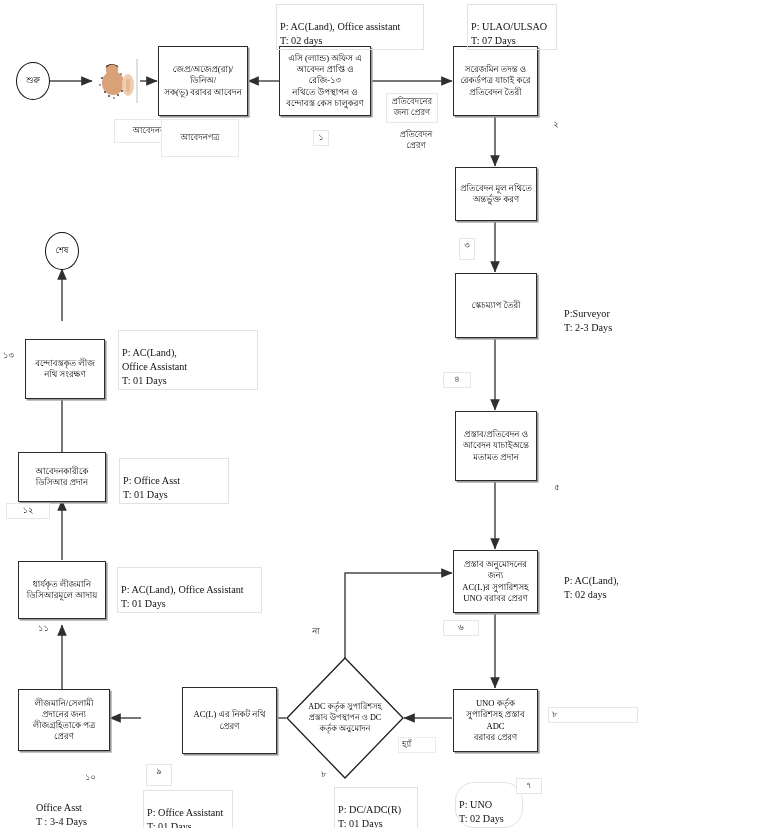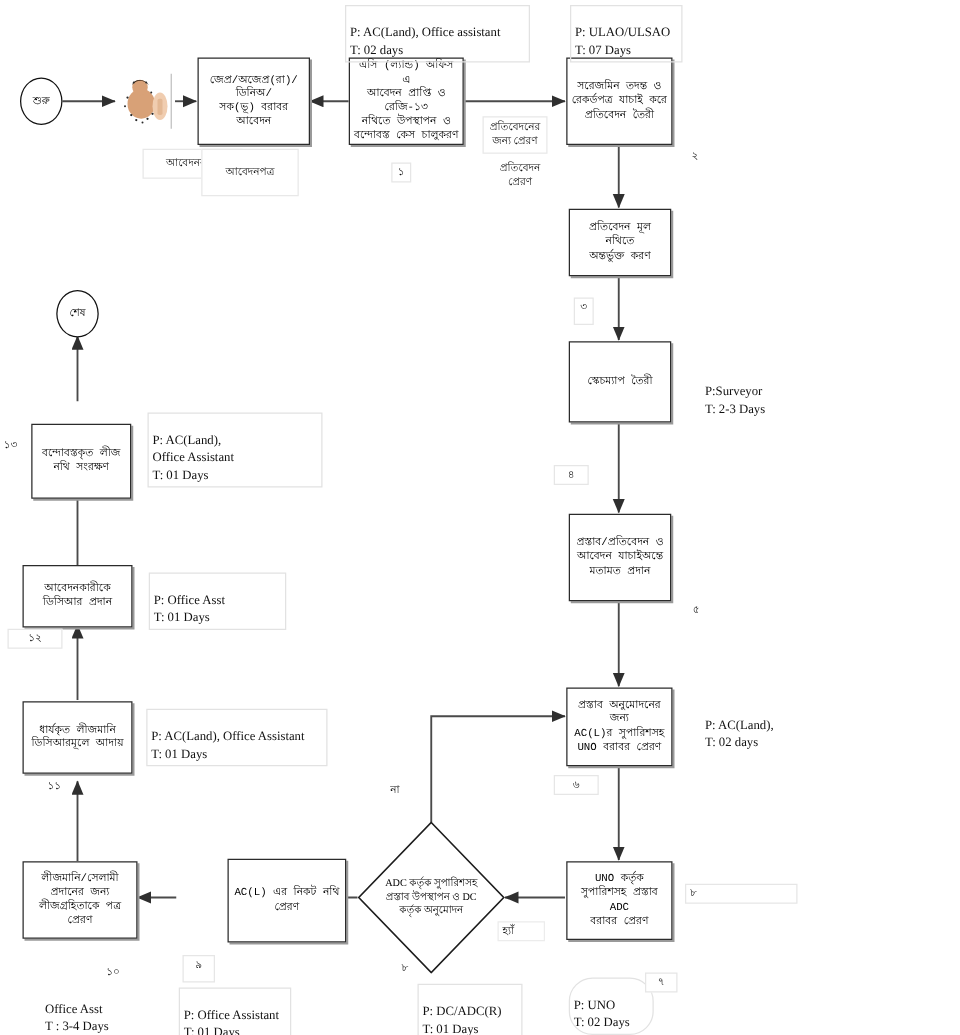--- a/index.html
+++ b/index.html
@@ -31,21 +31,21 @@
     background: #ffffff;
     border: 1.4px solid #2b2b2b;
     box-shadow: 1.6px 1.6px 0 #9a9a9a;
     display: flex;
     align-items: center;
     justify-content: center;
     text-align: center;
     padding: 12px 3px;
     line-height: 1.30;
     font-size: 8.6px;
-    font-family: Liberation Mono, monospace;
+    font-family: Liberation Serif, serif;
   }
   .node .inner { width: 100%; }
 
   
   .term {
     position: absolute;
     border: 1.3px solid #111;
     border-radius: 50%;
     background: #fff;
     display: flex;
@@ -308,21 +308,21 @@
   <div class="cap noborder" style="left:390px; top:126px; width:52px; height:30px; display:flex; align-items:center; justify-content:center;">
     <span style="white-space:pre-line;">প্রতিবেদন
 প্রেরণ</span>
   </div>
 
   <div class="ann" style="left:276px; top:4px; width:148px;">
     <span>P: AC(Land), Office assistant
 T: 02 days</span>
   </div>
 
-  <div class="ann" style="left:456px; top:4px; width:90px;">
+  <div class="ann" style="left:467px; top:4px; width:90px;">
     <span>P: ULAO/ULSAO
 T: 07 Days</span>
   </div>
 
   <div class="ann" style="left:560px; top:291px; width:86px; border-color:transparent;">
     <span>P:Surveyor
 T: 2-3 Days</span>
   </div>
 
   <div class="ann" style="left:560px; top:558px; width:82px; border-color:transparent;">

